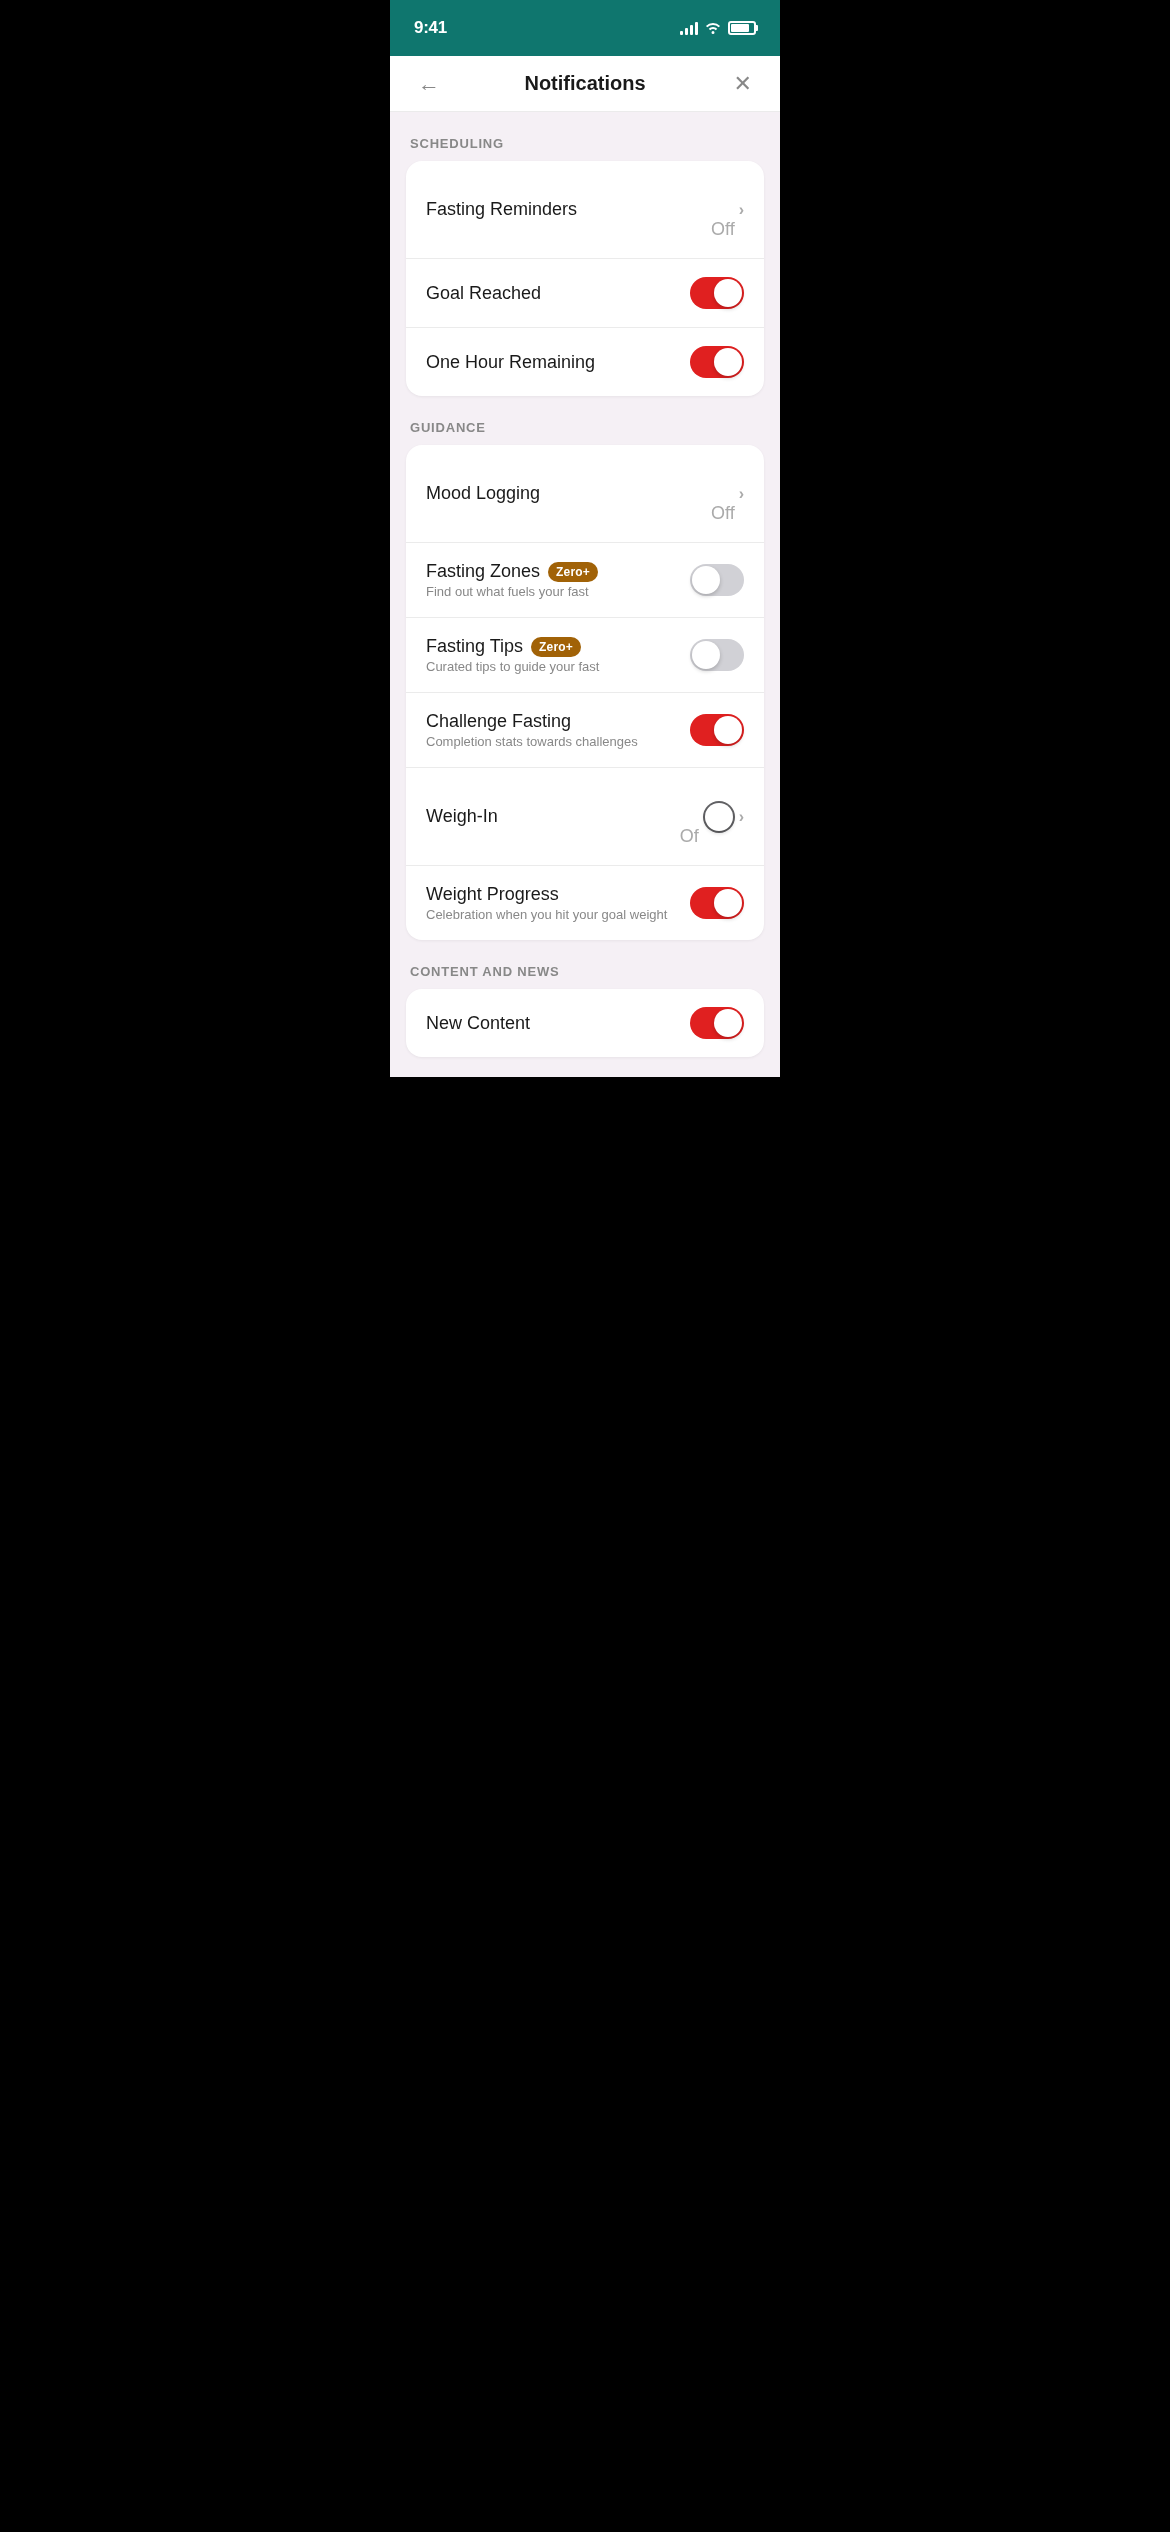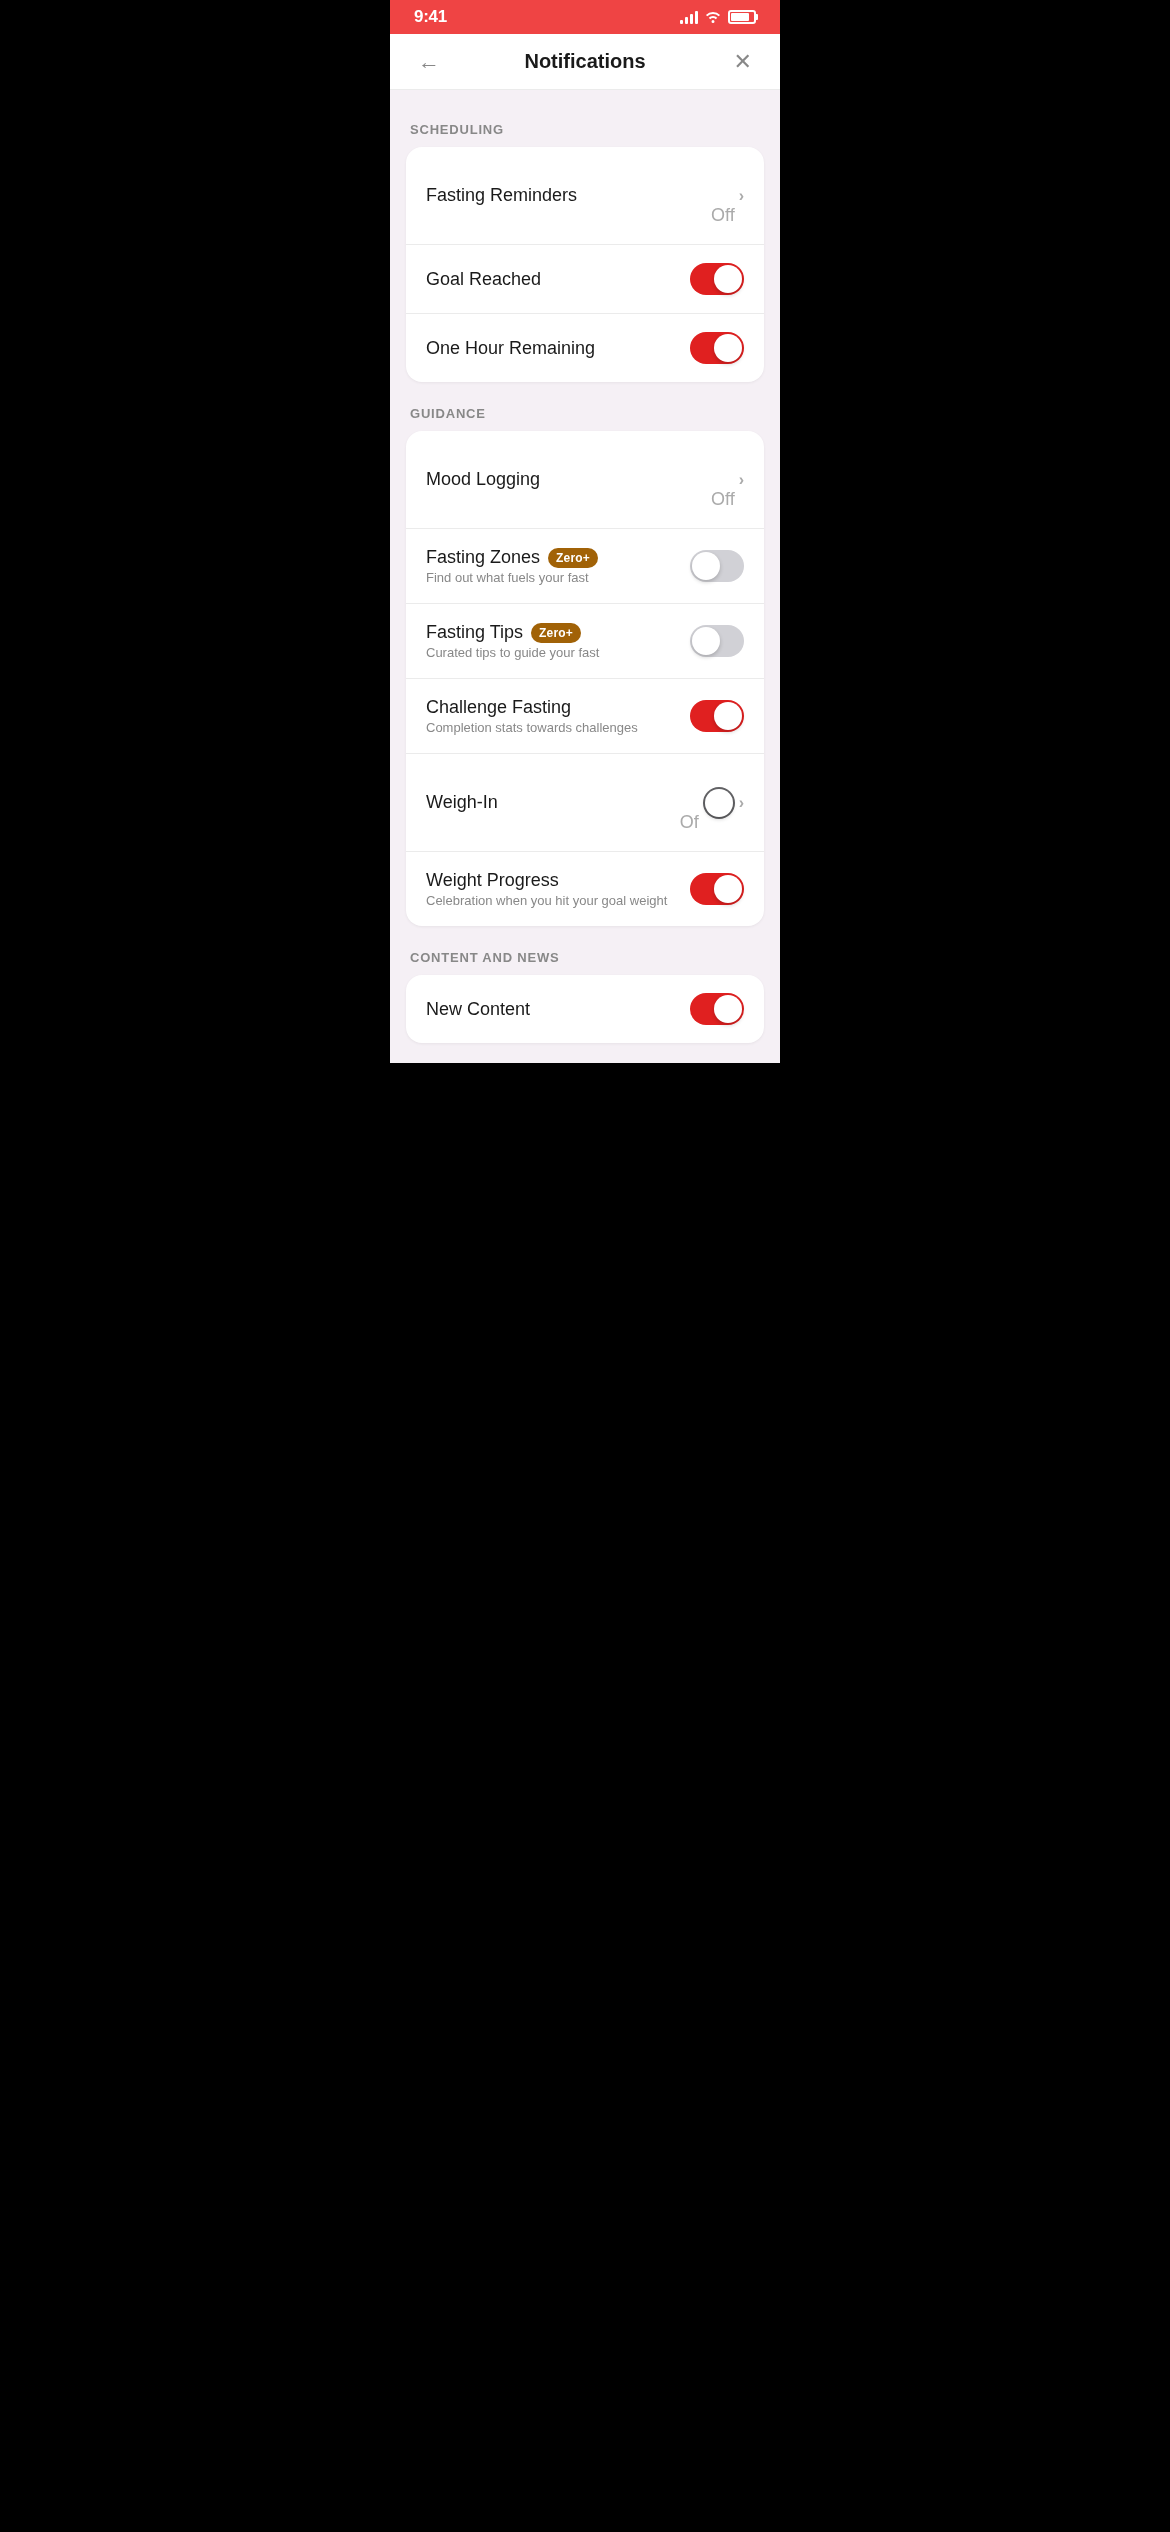--- a/index.html
+++ b/index.html
@@ -21,22 +21,22 @@
     .phone {
       width: 390px;
       min-height: 844px;
       background: #f5f0f5;
       position: relative;
       overflow: hidden;
     }
 
     
     .status-bar {
-      background: #ef4444;
-      height: 34px;
+      background: #0f766e;
+      height: 56px;
       display: flex;
       align-items: center;
       justify-content: space-between;
       padding: 0 24px;
     }
 
     .status-time {
       color: #fff;
       font-size: 17px;
       font-weight: 600;
@@ -121,21 +121,21 @@
       cursor: pointer;
       color: #888;
       font-size: 22px;
       padding: 4px 8px;
       display: flex;
       align-items: center;
     }
 
     
     .content {
-      padding: 8px 0 20px 0;
+      padding: 0 0 20px 0;
       overflow-y: auto;
     }
 
     .section-label {
       font-size: 13px;
       font-weight: 600;
       color: #888;
       letter-spacing: 0.8px;
       text-transform: uppercase;
       padding: 24px 20px 10px 20px;

